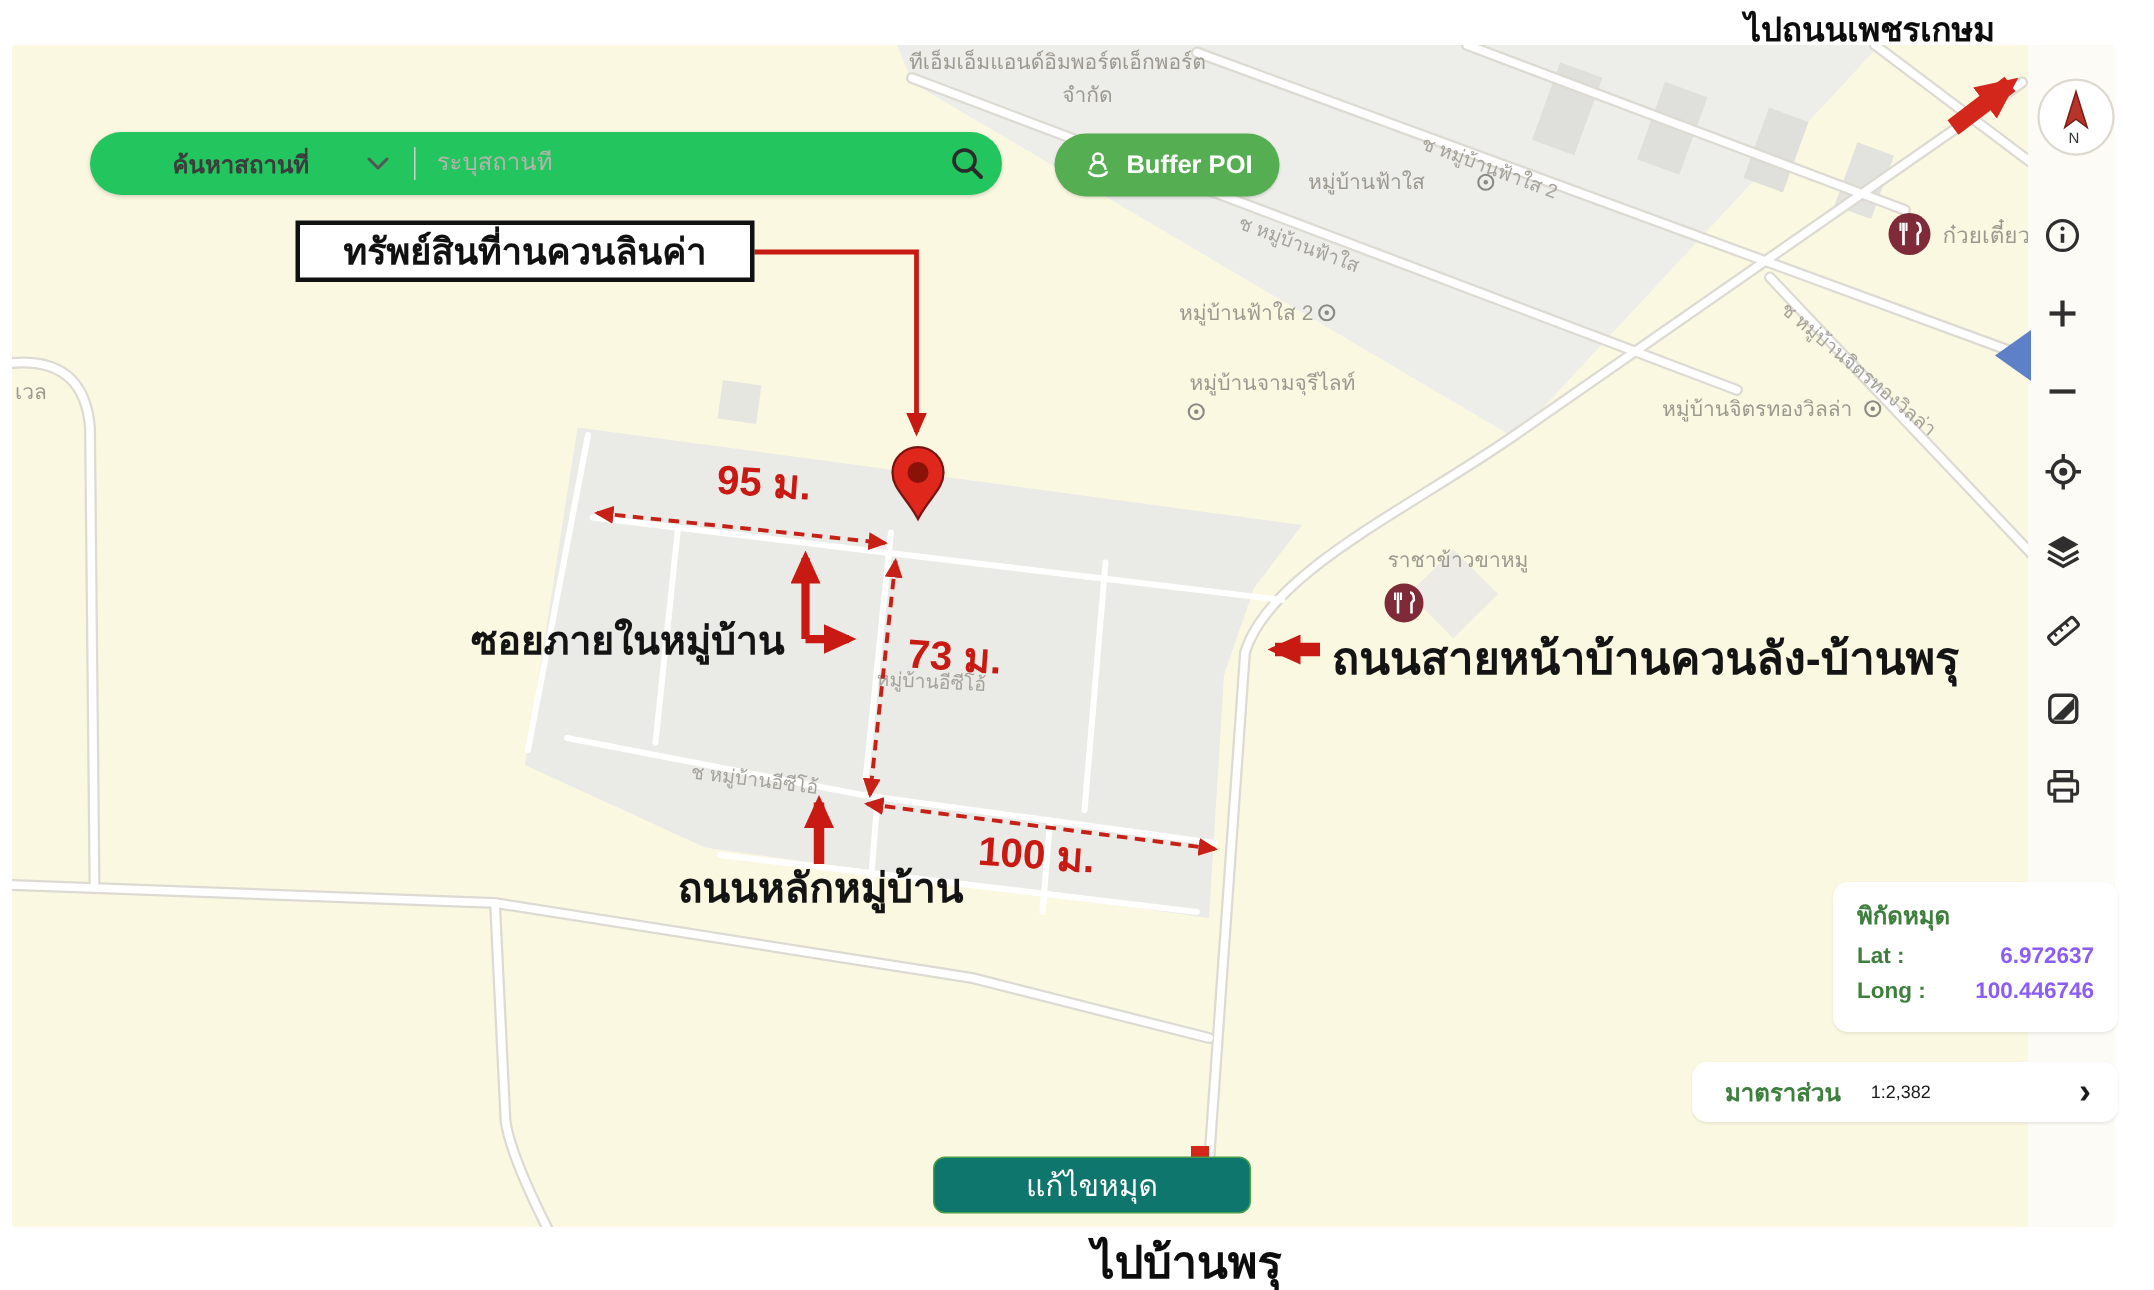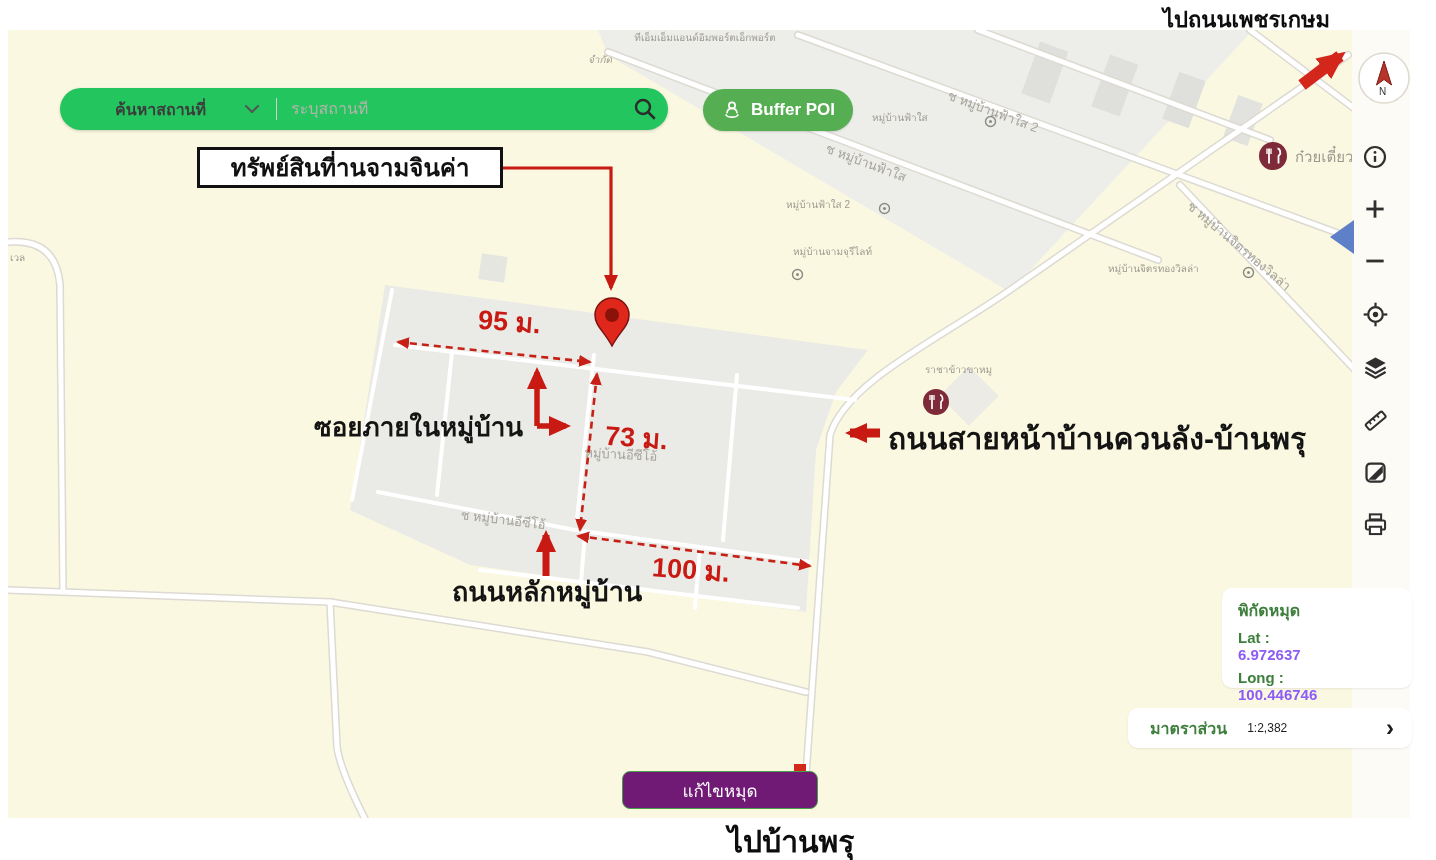--- a/index.html
+++ b/index.html
@@ -1,21 +1,21 @@
 <!DOCTYPE html>
 <html><head>
 <meta charset="utf-8">
 <style>
   * { margin:0; padding:0; box-sizing:border-box; }
   html,body { width:1436px; height:860px; background:#ffffff; font-family:"Liberation Sans", sans-serif; overflow:hidden; }
   #stage { position:relative; width:1436px; height:860px; background:#fff; }
   #map { position:absolute; left:8px; top:30px; width:1402px; height:788px; background:#FBF8E1; overflow:hidden; border-radius:2px; }
   #basemap-svg, #anno-svg { position:absolute; left:0; top:0; }
   #anno-svg { z-index:6; pointer-events:none; }
-  .glabel { position:absolute; color:#9C9A90; font-size:10px; white-space:nowrap; z-index:3; }
+  .glabel { position:absolute; color:#9C9A90; font-size:14px; white-space:nowrap; z-index:3; }
   .rlabel { transform-origin:left top; font-size:13px; color:#A5A39A; }
   .anno { position:absolute; color:#141414; font-weight:bold; white-space:nowrap; z-index:7; }
   .meas { position:absolute; color:#C81A12; font-weight:bold; font-size:27px; white-space:nowrap; z-index:7; }
   .poi-circ { position:absolute; z-index:3; }
   
   #searchbar { position:absolute; left:60px; top:88px; width:608px; height:42px; background:#22c55e; border-radius:21px; box-shadow:0 1px 3px rgba(0,0,0,.18); display:flex; align-items:center; z-index:10; }
   #search-cat { display:flex; align-items:center; gap:38px; padding-left:55px; cursor:pointer; }
   #search-cat span { font-size:16px; color:#3c3c3c; font-weight:bold; }
   #search-divider { width:1px; height:22px; background:#cfcfcf; margin:0 14px 0 16px; }
   #search-input { border:none; outline:none; flex:1; font-size:16px; color:#444; background:transparent; font-family:"Liberation Sans",sans-serif; }
@@ -26,29 +26,29 @@
   
   #callout { position:absolute; left:197px; top:147px; width:306px; height:41px; background:#fff; border:3px solid #111; display:flex; align-items:center; justify-content:center; font-size:24px; font-weight:bold; color:#111; z-index:8; }
   
   #tool-strip { position:absolute; left:1352px; top:30px; width:58px; height:788px; background:#FCFBF6; z-index:4; }
   .tool-btn { position:absolute; left:1360px; width:30px; height:30px; display:flex; align-items:center; justify-content:center; z-index:9; cursor:pointer; }
   
   #compass { position:absolute; left:1358px; top:52px; width:52px; height:52px; z-index:9; cursor:pointer; }
   
   #coords-panel { position:absolute; left:1222px; top:588px; width:190px; height:100px; background:#fff; border-radius:10px; box-shadow:0 1px 2px rgba(0,0,0,.08); z-index:9; padding:10px 16px 0 16px; }
   #coords-panel .title { color:#3E7F3E; font-weight:bold; font-size:16px; margin-bottom:6px; }
-  .coord-row { display:flex; justify-content:space-between; font-size:15px; margin-bottom:6px;flex-direction:column; }
+  .coord-row { display:flex; justify-content:space-between; font-size:15px; margin-bottom:6px; }
   .coord-row .k { color:#3E7F3E; font-weight:bold; }
   .coord-row .v { color:#8b5cf6; font-weight:bold; }
   #scale-panel { position:absolute; left:1128px; top:708px; width:284px; height:40px; background:#fff; border-radius:10px; box-shadow:0 1px 2px rgba(0,0,0,.08); z-index:9; display:flex; align-items:center; padding:0 18px 0 22px; }
   #scale-panel .k { color:#3E7F3E; font-weight:bold; font-size:16px; margin-right:20px; }
   #scale-panel .v { color:#1c1c1c; font-weight:normal; font-size:12px; flex:1; }
   #scale-panel .ch { color:#1c1c1c; font-weight:bold; font-size:24px; line-height:20px; cursor:pointer; }
   
-  #edit-btn { position:absolute; left:622px; top:771px; width:196px; height:38px; background:#701a75; border:1px solid #47a047; border-radius:8px; color:#fff; font-size:17px; display:flex; align-items:center; justify-content:center; z-index:8; cursor:pointer; font-family:"Liberation Sans",sans-serif; }
+  #edit-btn { position:absolute; left:622px; top:771px; width:212px; height:38px; background:#0f766e; border:1px solid #47a047; border-radius:8px; color:#fff; font-size:20px; display:flex; align-items:center; justify-content:center; z-index:8; cursor:pointer; font-family:"Liberation Sans",sans-serif; }
   
   #to-phetkasem { position:absolute; left:1163px; top:2px; font-size:22px; font-weight:bold; color:#0d0d0d; z-index:11; }
   #to-banphru { position:absolute; left:728px; top:818px; font-size:30px; font-weight:bold; color:#0d0d0d; z-index:11; }
   .resticon { position:absolute; z-index:3; }
 </style>
 </head>
 <body>
 
 <div id="stage">
 
@@ -98,21 +98,21 @@
         <path d="M444,322 L429,465"></path>
         <path d="M729,345 L715,510"></path>
         <path d="M384,260 L344,470"></path>
         <path d="M577,503 L572,565"></path>
         <path d="M692,518 L687,578"></path>
         <path d="M472,540 L790,578"></path>
       </g>
     </svg>
 
     <div class="glabel" style="left:592px; top:0px; width:210px; text-align:center;">ทีเอ็มเอ็มแอนด์อิมพอร์ตเอ็กพอร์ต</div>
-    <div class="glabel" style="left:580px; top:22px; width:210px; text-align:left;font-style:italic;">จำกัด</div>
+    <div class="glabel" style="left:612px; top:22px; width:210px; text-align:center;">จำกัด</div>
     <div class="glabel" style="left:864px; top:80px;">หมู่บ้านฟ้าใส</div>
     <div class="glabel rlabel" style="left:822px; top:108px; transform:rotate(20.5deg);">ช หมู่บ้านฟ้าใส</div>
     <div class="glabel rlabel" style="left:944px; top:55px; transform:rotate(20.5deg);">ช หมู่บ้านฟ้าใส 2</div>
     <div class="glabel" style="left:778px; top:167px;">หมู่บ้านฟ้าใส 2</div>
     <div class="glabel" style="left:785px; top:214px;">หมู่บ้านจามจุรีไลท์</div>
     <div class="glabel" style="left:1100px; top:231px;">หมู่บ้านจิตรทองวิลล่า</div>
     <div class="glabel rlabel" style="left:1188px; top:166px; transform:rotate(40deg);">ช หมู่บ้านจิตรทองวิลล่า</div>
     <div class="glabel" style="left:917px; top:332px;">ราชาข้าวขาหมู</div>
     <div class="glabel" style="left:1287px; top:115px; font-size:15px;">ก๋วยเตี๋ยว</div>
     <div class="glabel rlabel" style="left:577px; top:412px; transform:rotate(3deg);">หมู่บ้านอีซีโอ้</div>
@@ -194,21 +194,21 @@
 
   <div class="anno" style="left:314px; top:406px; font-size:26px;">ซอยภายในหมู่บ้าน</div>
   <div class="anno" style="left:452px; top:570px; font-size:27px;">ถนนหลักหมู่บ้าน</div>
   <div class="anno" style="left:888px; top:415px; font-size:30px;">ถนนสายหน้าบ้านควนลัง-บ้านพรุ</div>
   <div class="meas" style="left:478px; top:300px; transform:rotate(4deg);">95 ม.</div>
   <div class="meas" style="left:605px; top:416px; transform:rotate(4deg);">73 ม.</div>
   <div class="meas" style="left:652px; top:548px; transform:rotate(4deg);">100 ม.</div>
   <div id="to-phetkasem">ไปถนนเพชรเกษม</div>
   <div id="to-banphru">ไปบ้านพรุ</div>
 
-  <div id="callout">ทรัพย์สินที่านจามจินค่า</div>
+  <div id="callout">ทรัพย์สินที่านควนลินค่า</div>
 
   <div id="searchbar">
     <div id="search-cat">
       <span>ค้นหาสถานที่</span>
       <svg width="16" height="10">
           <polyline points="2,2 8,8 14,2" fill="none" stroke="#555" stroke-width="2" stroke-linecap="round" stroke-linejoin="round"></polyline>
         </svg>
     </div>
     <div id="search-divider"></div>
     <input id="search-input" type="text" placeholder="ระบุสถานที่" style="">

